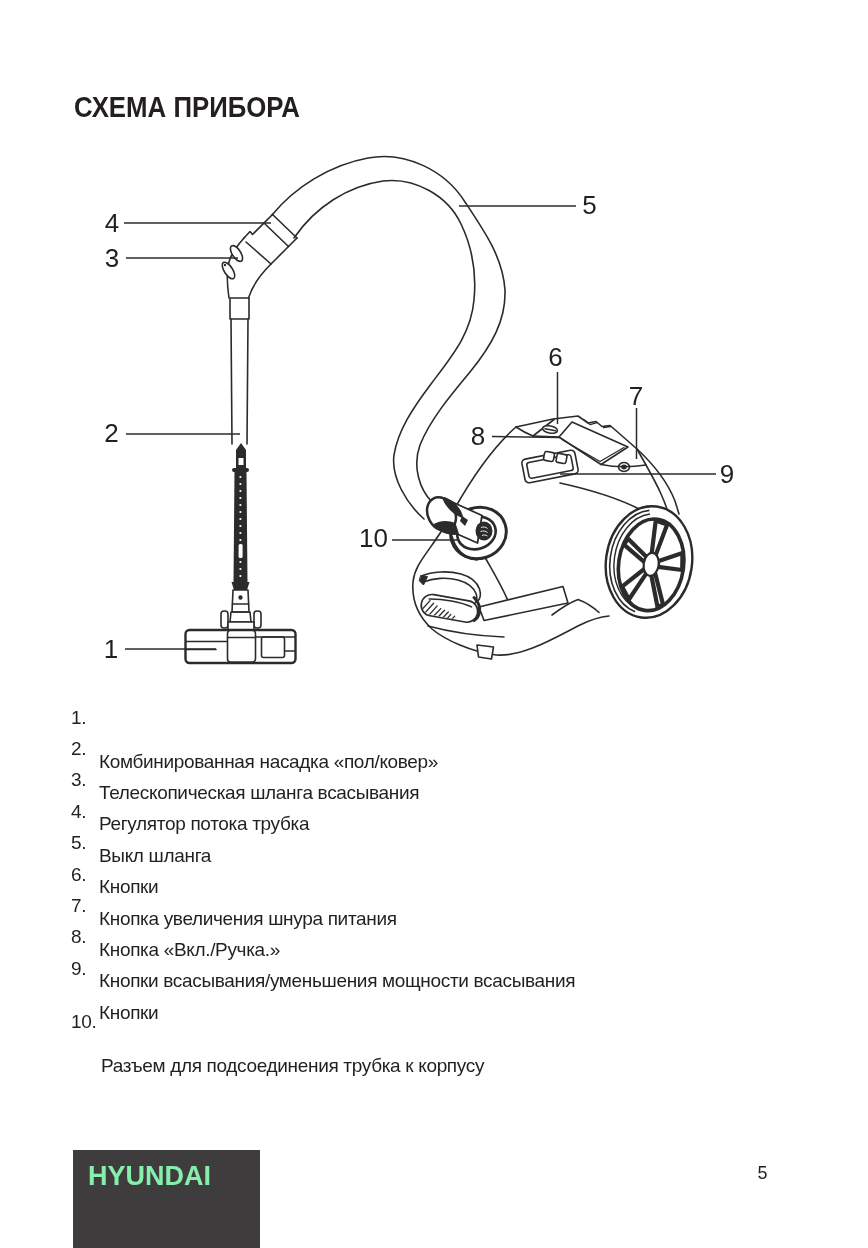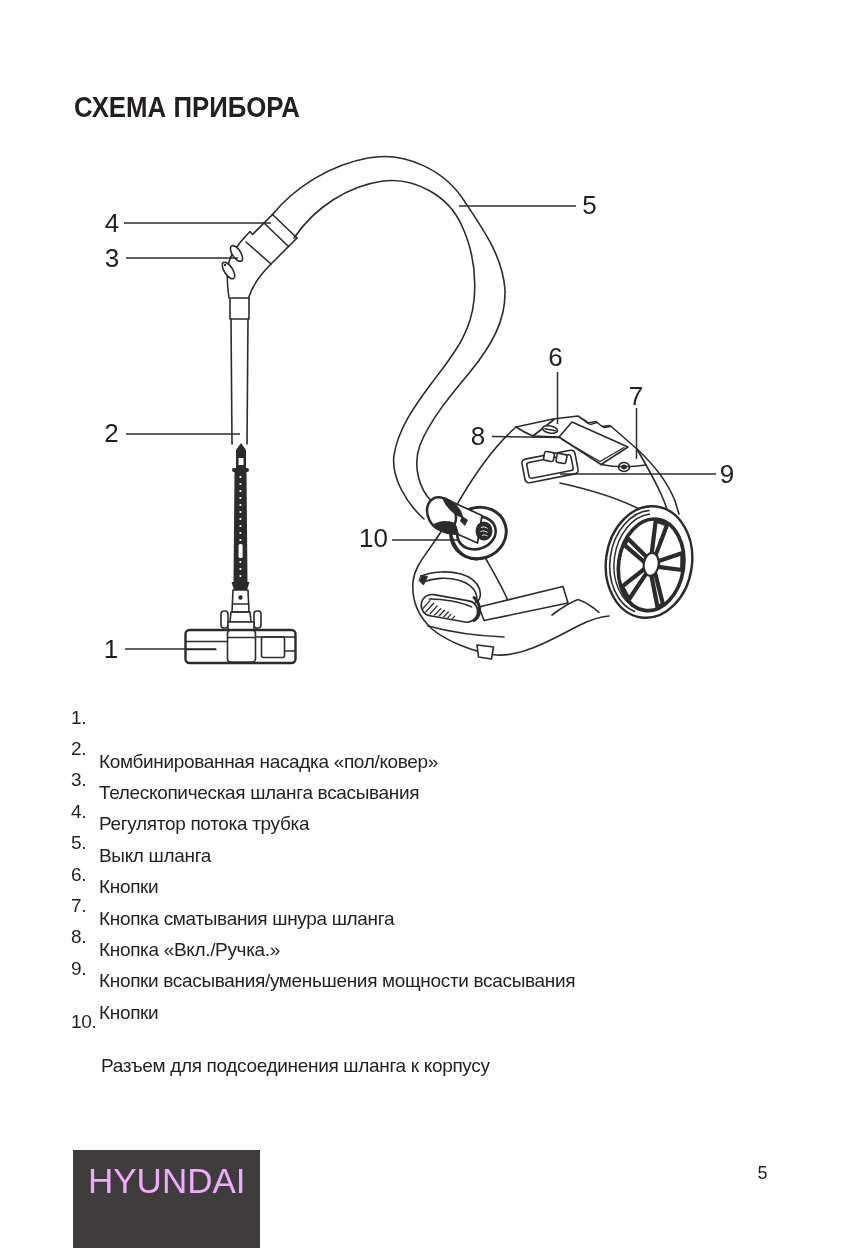--- a/index.html
+++ b/index.html
@@ -4,22 +4,22 @@
 <style>
   html,body{margin:0;padding:0;background:#fff;}
   body{width:868px;height:1248px;position:relative;overflow:hidden;
        font-family:"Liberation Sans",sans-serif;color:#231f20;}
   .title{position:absolute;left:74px;top:91.4px;font-size:29px;font-weight:bold;
          white-space:nowrap;transform-origin:0 0;transform:scaleX(0.89);}
   .li{position:absolute;white-space:nowrap;font-size:19px;line-height:19px;left:71px;letter-spacing:-0.33px;}
   .li .t{position:absolute;top:0;left:28px;margin-top:44px;}
   #svgwrap{position:absolute;left:0;top:0;width:868px;height:1248px;}
   .logo{position:absolute;left:73px;top:1150px;width:187px;height:98px;background:#3e3c3d;}
-  .logo span{position:absolute;left:15px;top:11px;color:#f0abfc;font-weight:normal;
-             font-size:35px;white-space:nowrap;transform-origin:0 0;}
+  .logo span{position:absolute;left:15px;top:11px;color:#86efac;font-weight:bold;
+             font-size:27px;white-space:nowrap;transform-origin:0 0;}
   .pageno{position:absolute;left:750px;top:1162.5px;width:25px;text-align:center;font-size:18px;}
 </style>
 </head>
 <body>
 <div class="title" id="title">СХЕМА ПРИБОРА</div>
 
 <div id="svgwrap">
 <svg width="868" height="1248" viewBox="0 0 868 1248">
 <g fill="none" stroke="#2b2b2b" stroke-width="1.6" stroke-linejoin="round" stroke-linecap="round">
 
@@ -204,22 +204,22 @@
   <text x="373.5" y="547">10</text>
 </g>
 </svg>
 </div>
 
 <div class="li" style="top:707.6px"><span class="n">1.</span><span class="t">Комбинированная насадка «пол/ковер»</span></div>
 <div class="li" style="top:739.0px"><span class="n">2.</span><span class="t">Телескопическая шланга всасывания</span></div>
 <div class="li" style="top:770.4px"><span class="n">3.</span><span class="t">Регулятор потока трубка</span></div>
 <div class="li" style="top:801.8px"><span class="n">4.</span><span class="t">Выкл шланга</span></div>
 <div class="li" style="top:833.2px"><span class="n">5.</span><span class="t">Кнопки</span></div>
-<div class="li" style="top:864.6px"><span class="n">6.</span><span class="t">Кнопка сматывания шнура шланга</span></div>
+<div class="li" style="top:864.6px"><span class="n">6.</span><span class="t">Кнопка увеличения шнура питания</span></div>
 <div class="li" style="top:896.0px"><span class="n">7.</span><span class="t">Кнопка «Вкл./Ручка.»</span></div>
 <div class="li" style="top:927.4px"><span class="n">8.</span><span class="t">Кнопки всасывания/уменьшения мощности всасывания</span></div>
 <div class="li" style="top:958.8px"><span class="n">9.</span><span class="t">Кнопки</span></div>
-<div class="li" style="top:1012px"><span class="n">10.</span><span class="t" style="left:30px">Разъем для подсоединения шланга к корпусу</span></div>
+<div class="li" style="top:1012px"><span class="n">10.</span><span class="t" style="left:30px">Разъем для подсоединения трубка к корпусу</span></div>
 
 <div class="logo">
     <span id="logotext">HYUNDAI</span>
   </div>
 <div class="pageno">5</div>
 
 </body></html>

